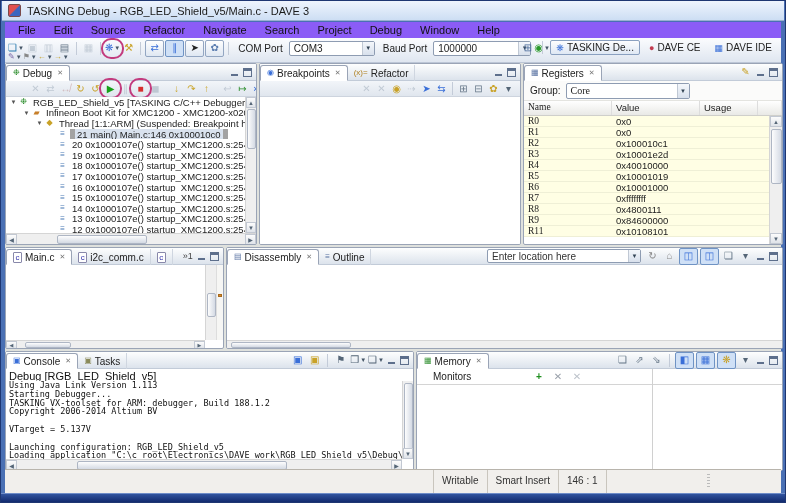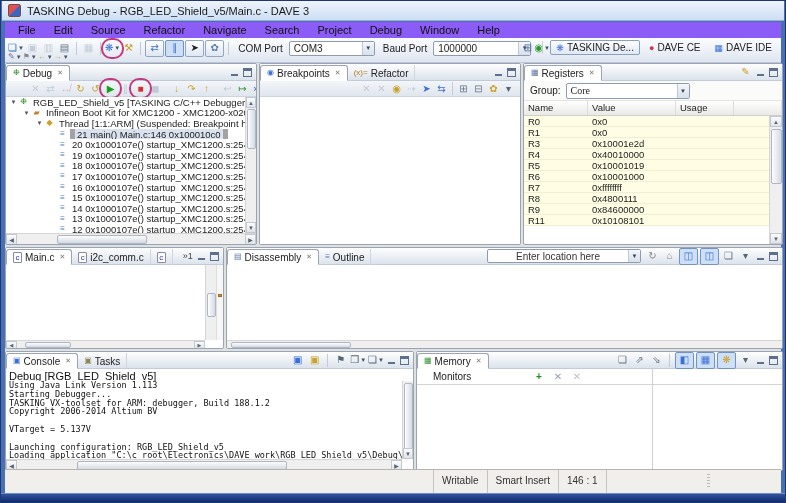--- a/index.html
+++ b/index.html
@@ -77,21 +77,21 @@
   .tlab{padding:0 2px;}
   .trow.sel .tlab{background:#d9e2ee;border:5px solid #a3a3a3;}
   
   .grouprow{height:20px;display:flex;align-items:center;padding-left:6px;background:#fbfbfa;border-bottom:1px solid #e4e4e0;}
   .rhead{display:flex;height:15px;font-size:9.5px;background:linear-gradient(#ffffff,#e9e9e6);
     border-bottom:1px solid #cfcfcb;color:#222;}
   .rhead span{border-right:1px solid #ddd;padding:1px 4px;}
   .rrows{position:absolute;left:0;right:13px;top:52px;bottom:0;overflow:hidden;}
   .rrow{display:flex;height:11px;font-size:9.5px;background:#fffee4;border-bottom:1px solid #efefd6;cursor:default;}
   .rrow span{padding:0 4px;overflow:hidden;}
-  .rc0{width:64px;flex:none;}.rc1{width:88px;flex:none;}.rc2{width:58px;flex:none;}.rc3{flex:1;}
+  .rc0{width:88px;flex:none;font-family:Liberation Serif, serif;}.rc1{width:88px;flex:none;}.rc2{width:58px;flex:none;}.rc3{flex:1;}
   
   .codebody{position:absolute;left:0;right:0;top:17px;bottom:8px;background:#fff;overflow:hidden;}
   
   .contitle{font-size:11px;color:#111;padding:1px 3px;height:11px;white-space:nowrap;}
   .conline{white-space:pre;font-family:"DejaVu Sans Mono",monospace;font-size:8.5px;height:8.8px;line-height:8.8px;color:#111;padding-left:3px;}
   
   .monhead{height:16px;display:flex;align-items:center;border-bottom:1px solid #d4d4d4;padding-left:16px;font-size:10px;}
   .mondiv{position:absolute;left:235px;top:17px;bottom:0;width:1px;background:#d0d0d0;}
   
   .sbh{position:absolute;left:0;bottom:0;height:11px;background:#efefef;border-top:1px solid #d5d5d5;display:flex;align-items:center;}
@@ -465,20 +465,26 @@
             <span class="rc2"></span>
             <span class="rc3"></span>
           </div>
           <div class="rrow">
             <span class="rc0">R1</span>
             <span class="rc1">0x0</span>
             <span class="rc2"></span>
             <span class="rc3"></span>
           </div>
           <div class="rrow">
+            <span class="rc0">R2</span>
+            <span class="rc1">0x100010c1</span>
+            <span class="rc2"></span>
+            <span class="rc3"></span>
+          </div>
+          <div class="rrow">
             <span class="rc0">R3</span>
             <span class="rc1">0x10001e2d</span>
             <span class="rc2"></span>
             <span class="rc3"></span>
           </div>
           <div class="rrow">
             <span class="rc0">R4</span>
             <span class="rc1">0x40010000</span>
             <span class="rc2"></span>
             <span class="rc3"></span>
@@ -567,21 +573,21 @@
             <span class="tabg" style="color: rgb(85, 111, 160);">▤</span>
             <span>Disassembly</span>
             <span class="tclose">✕</span>
           </span>
           <span class="vtab">
             <span class="tabg" style="color: rgb(85, 111, 160);">≡</span>
             <span>Outline</span>
           </span>
           <span class="pright">
             <span class="combo" style="height: 14px;">
-              <span class="cval" style="min-width: 108px; color: rgb(51, 51, 51); text-align: right;">Enter location here</span>
+              <span class="cval" style="min-width: 108px; color: rgb(51, 51, 51);">Enter location here</span>
               <span class="cbtn">▼</span>
             </span>
             <span class="tico">
               <span class="g" style="color: rgb(136, 136, 136);">↻</span>
             </span>
             <span class="tico">
               <span class="g" style="color: rgb(136, 136, 136);">⌂</span>
             </span>
             <span class="tico box sel">
               <span class="g" style="color: rgb(58, 111, 216);">◫</span>

